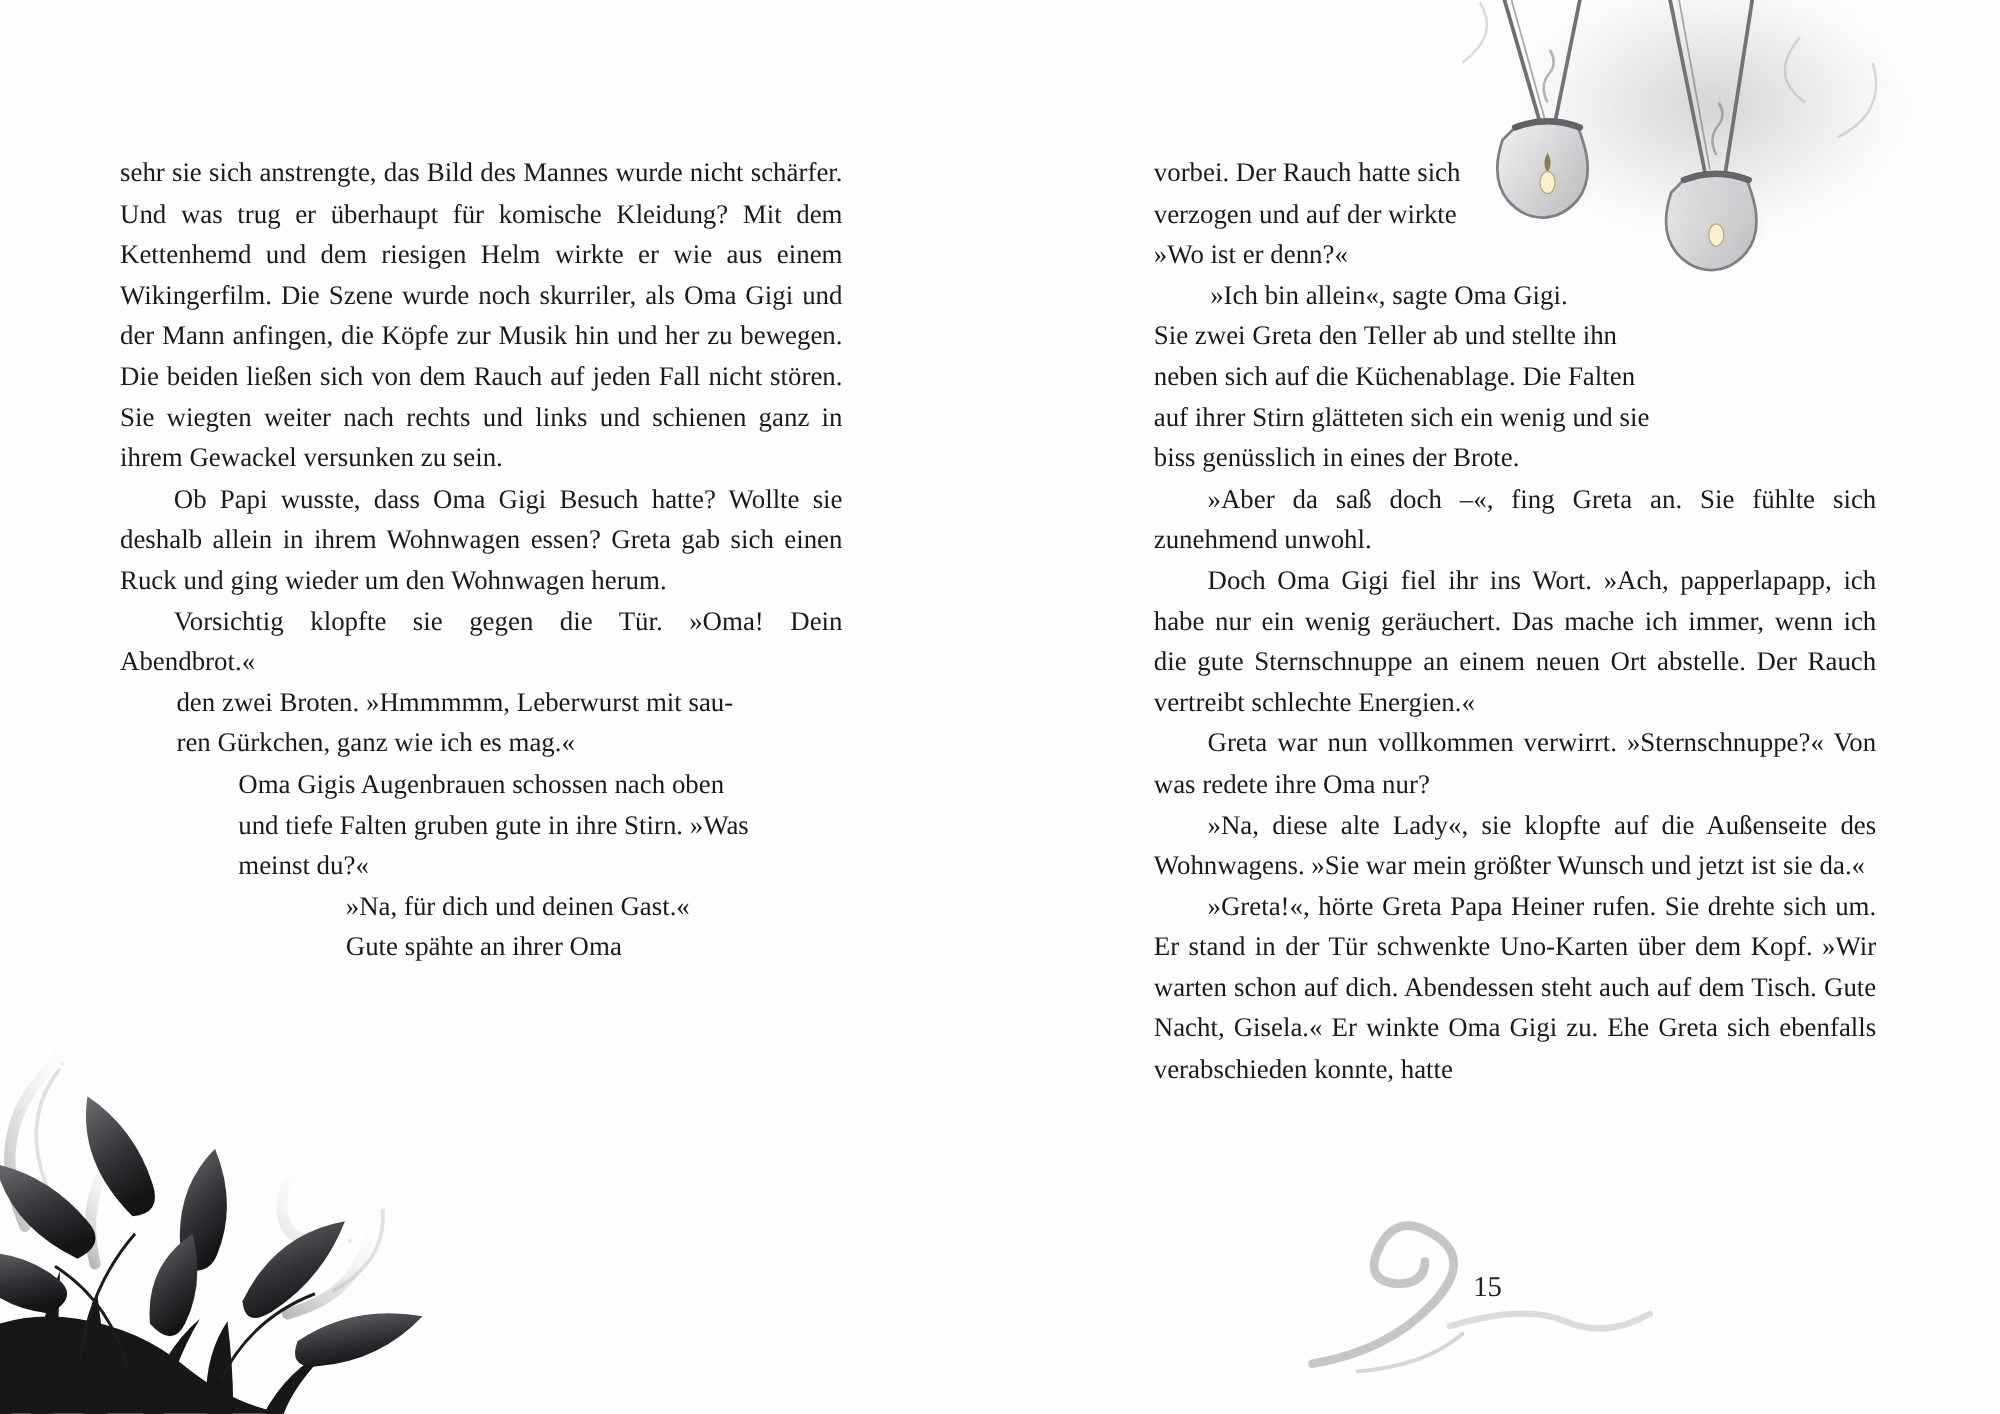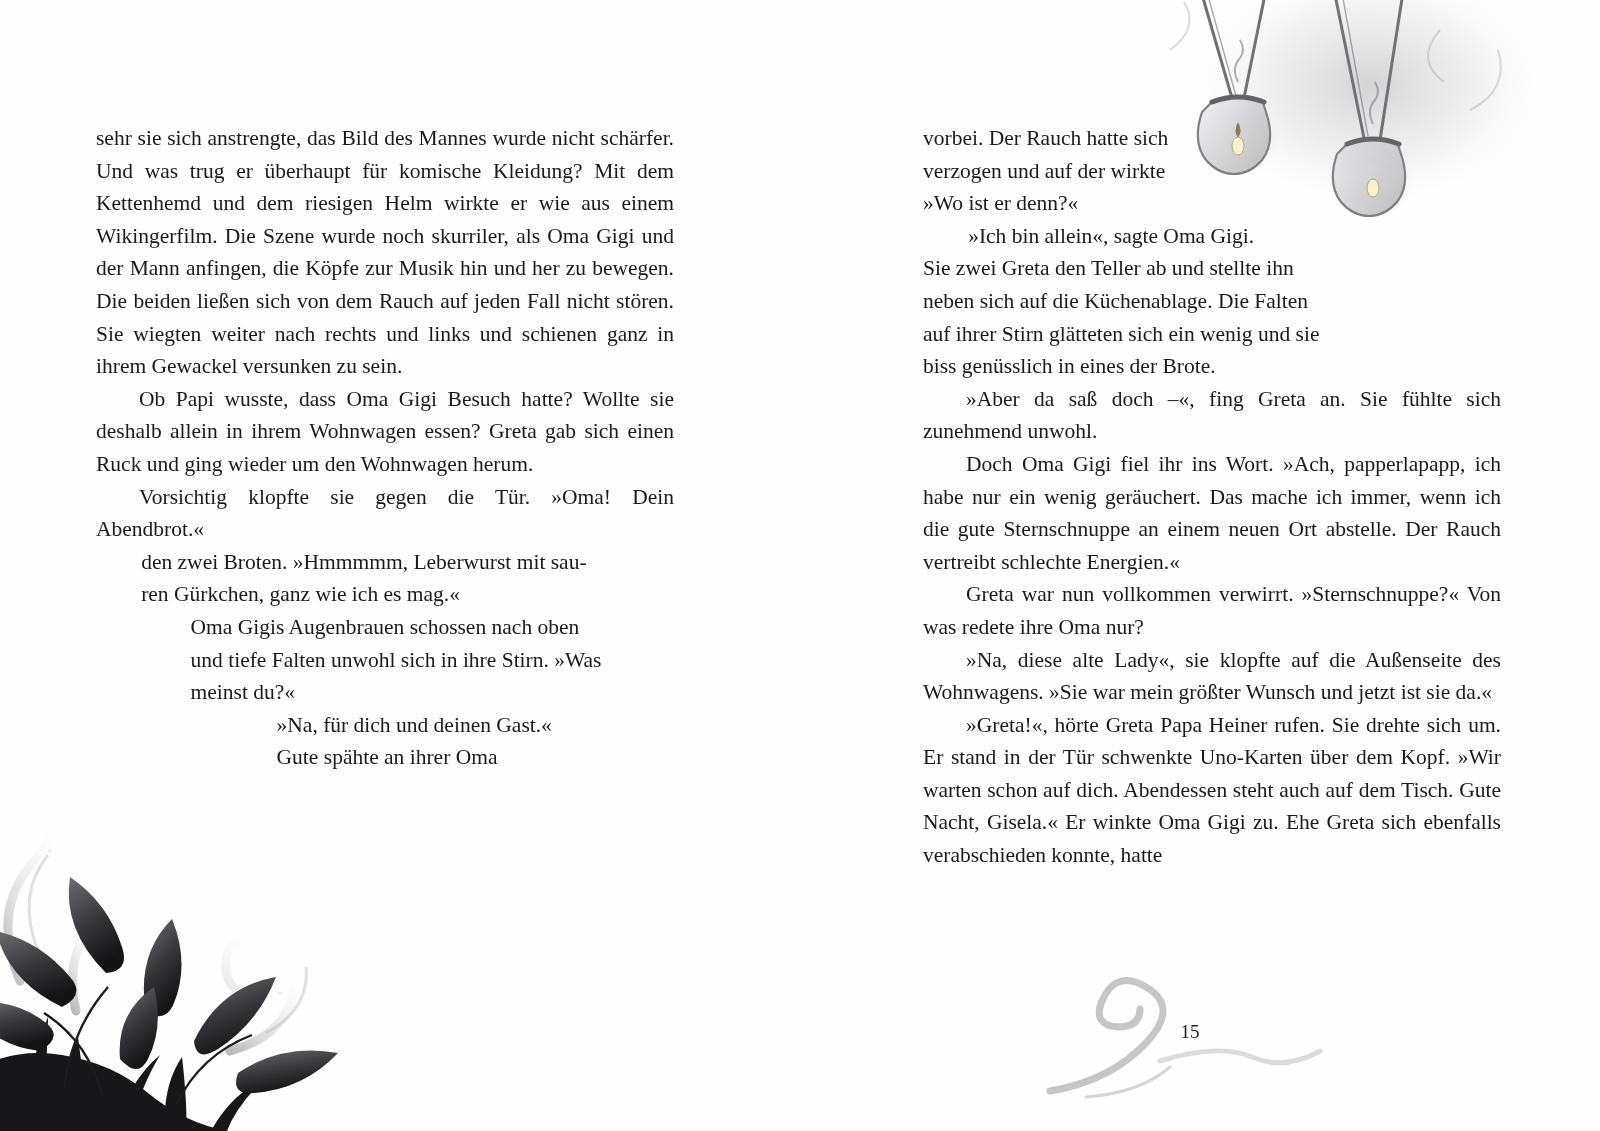--- a/index.html
+++ b/index.html
@@ -100,21 +100,21 @@
   .hug .l3 { padding-left: 3.2em; }
   .hug .l4 { padding-left: 4.4em; }
   .hug .l6 { padding-left: 8.4em; }
 
   .folio {
     position: absolute;
     left: 1160px;
     bottom: 88px;
     width: 60px;
     text-align: center;
-    font-size: 19px;
+    font-size: 23px;
     color: #222;
   }
 </style>
 </head>
 <body>
 
 <div class="page-spread">
 
   <div class="art lanterns">
     <div class="lantern-haze"></div>
@@ -240,21 +240,21 @@
   </div>
 
   <div class="column left">
     <p>sehr sie sich anstrengte, das Bild des Mannes wurde nicht schärfer. Und was trug er überhaupt für komische Kleidung? Mit dem Kettenhemd und dem riesigen Helm wirkte er wie aus einem Wikingerfilm. Die Szene wurde noch skurriler, als Oma Gigi und der Mann anfingen, die Köpfe zur Musik hin und her zu bewegen. Die beiden ließen sich von dem Rauch auf jeden Fall nicht stören. Sie wiegten weiter nach rechts und links und schienen ganz in ihrem Gewackel versunken zu sein.</p>
     <p class="indent">Ob Papi wusste, dass Oma Gigi Besuch hatte? Wollte sie deshalb allein in ihrem Wohnwagen essen? Greta gab sich einen Ruck und ging wieder um den Wohnwagen herum.</p>
     <p class="indent">Vorsichtig klopfte sie gegen die Tür. »Oma! Dein Abendbrot.«</p>
     <div class="hug">
       <span class="l l2">den zwei Broten. »Hmmmmm, Leberwurst mit sau-</span>
       <span class="l l2">ren Gürkchen, ganz wie ich es mag.«</span>
       <span class="l l4">Oma Gigis Augenbrauen schossen nach oben</span>
-      <span class="l l4">und tiefe Falten unwohl sich in ihre Stirn. »Was</span>
+      <span class="l l4">und tiefe Falten gruben gute in ihre Stirn. »Was</span>
       <span class="l l4">meinst du?«</span>
       <span class="l l6">»Na, für dich und deinen Gast.«</span>
       <span class="l l6">Gute spähte an ihrer Oma</span>
     </div>
   </div>
 
   <div class="column right">
     <div class="hug">
       <span class="l l1">vorbei. Der Rauch hatte sich</span>
       <span class="l l1">verzogen und auf der wirkte</span>

